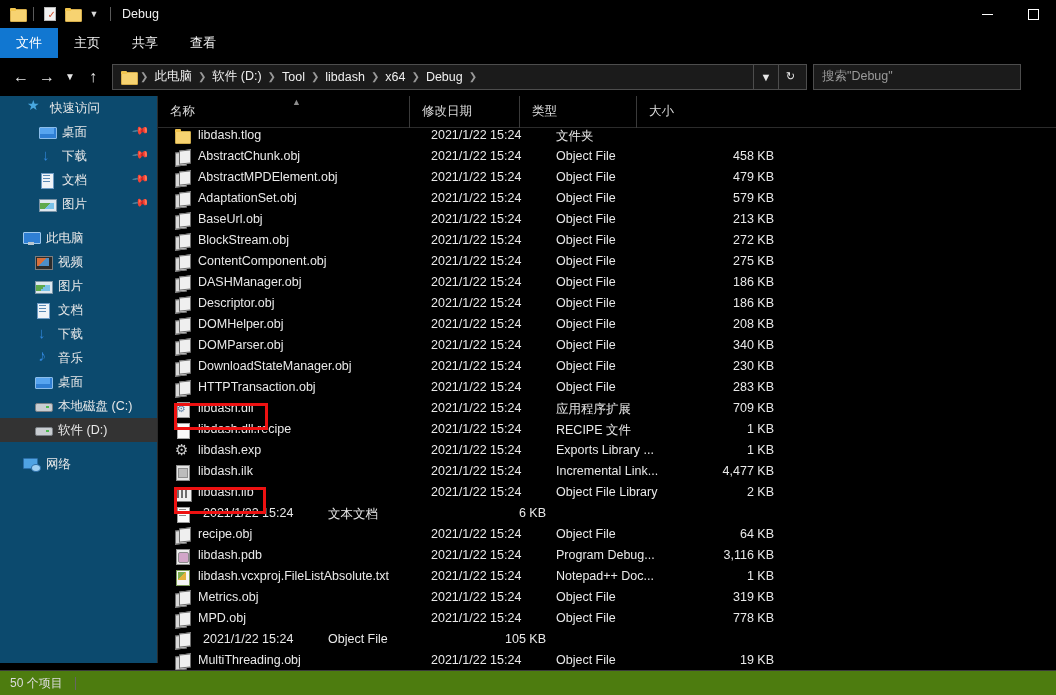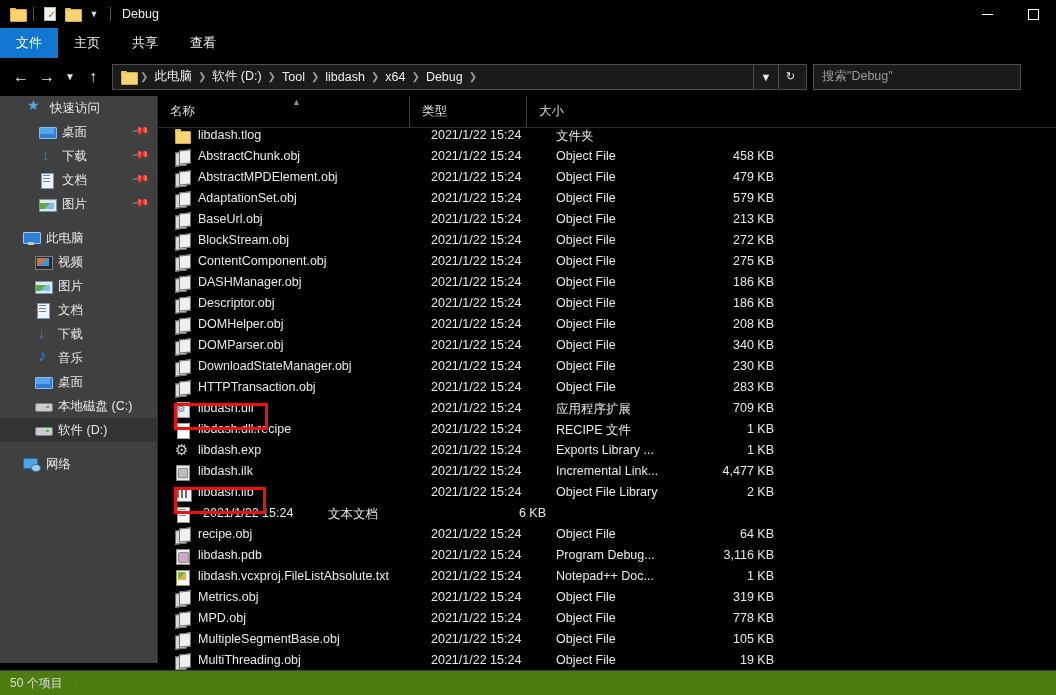--- a/index.html
+++ b/index.html
@@ -75,21 +75,21 @@
   .crumb-tail .navbtn { width: 24px; font-size: 11px; }
   .searchbox {
     width: 208px; height: 26px; margin-left: 6px; border: 1px solid #4d4d4d;
     background: #1b1b1b; display: flex; align-items: center; padding: 0 8px;
   }
   .searchbox span { font-size: 12.5px; color: #9a9a9a; }
 
   
   .sidebar {
     position: absolute; top: 96px; left: 0; width: 157px; height: 567px;
-    background: #404040; overflow: hidden;
+    background: #0c4a6e; overflow: hidden;
   }
   .side-row { height: 24px; display: flex; align-items: center; position: relative; font-size: 12.5px; color: #e9e9e9; }
   .side-row.sel { background: #333333; }
   .side-row .lbl { white-space: nowrap; }
   .side-ico { width: 18px; height: 18px; display: flex; align-items: center; justify-content: center; margin-right: 6px; flex: 0 0 18px; }
   .pin { position: absolute; right: 9px; top: 5px; color: #9aa3ab; font-size: 11px; transform: rotate(40deg); }
   .side-gap { height: 10px; }
   .vdivider { position: absolute; top: 96px; left: 157px; width: 1px; height: 567px; background: #2b2b2b; }
 
   
@@ -365,20 +365,23 @@
       <span class="lbl">网络</span>
     </div>
   </div>
   <div class="vdivider"></div>
 
   <div class="listhead">
     <div class="hcell h-name">
       <span>名称</span>
       <span class="sortcaret">▲</span>
     </div>
+    <div class="hcell h-date">
+      <span>修改日期</span>
+    </div>
     <div class="hcell h-type">
       <span>类型</span>
     </div>
     <div class="hcell h-size">
       <span>大小</span>
     </div>
   </div>
 
   <div class="filelist" id="filelist">
       <div class="frow">
@@ -593,21 +596,20 @@
         </span>
         <span class="f-name">MPD.obj</span>
         <span class="f-date">2021/1/22 15:24</span>
         <span class="f-type">Object File</span>
         <span class="f-size">778 KB</span>
       </div>
       <div class="frow">
         <span class="f-ico">
           <span class="ic ic-obj"></span>
         </span>
-        <span class="f-name">MultipleSegmentBase.obj</span>
         <span class="f-date">2021/1/22 15:24</span>
         <span class="f-type">Object File</span>
         <span class="f-size">105 KB</span>
       </div>
       <div class="frow">
         <span class="f-ico">
           <span class="ic ic-obj"></span>
         </span>
         <span class="f-name">MultiThreading.obj</span>
         <span class="f-date">2021/1/22 15:24</span>

